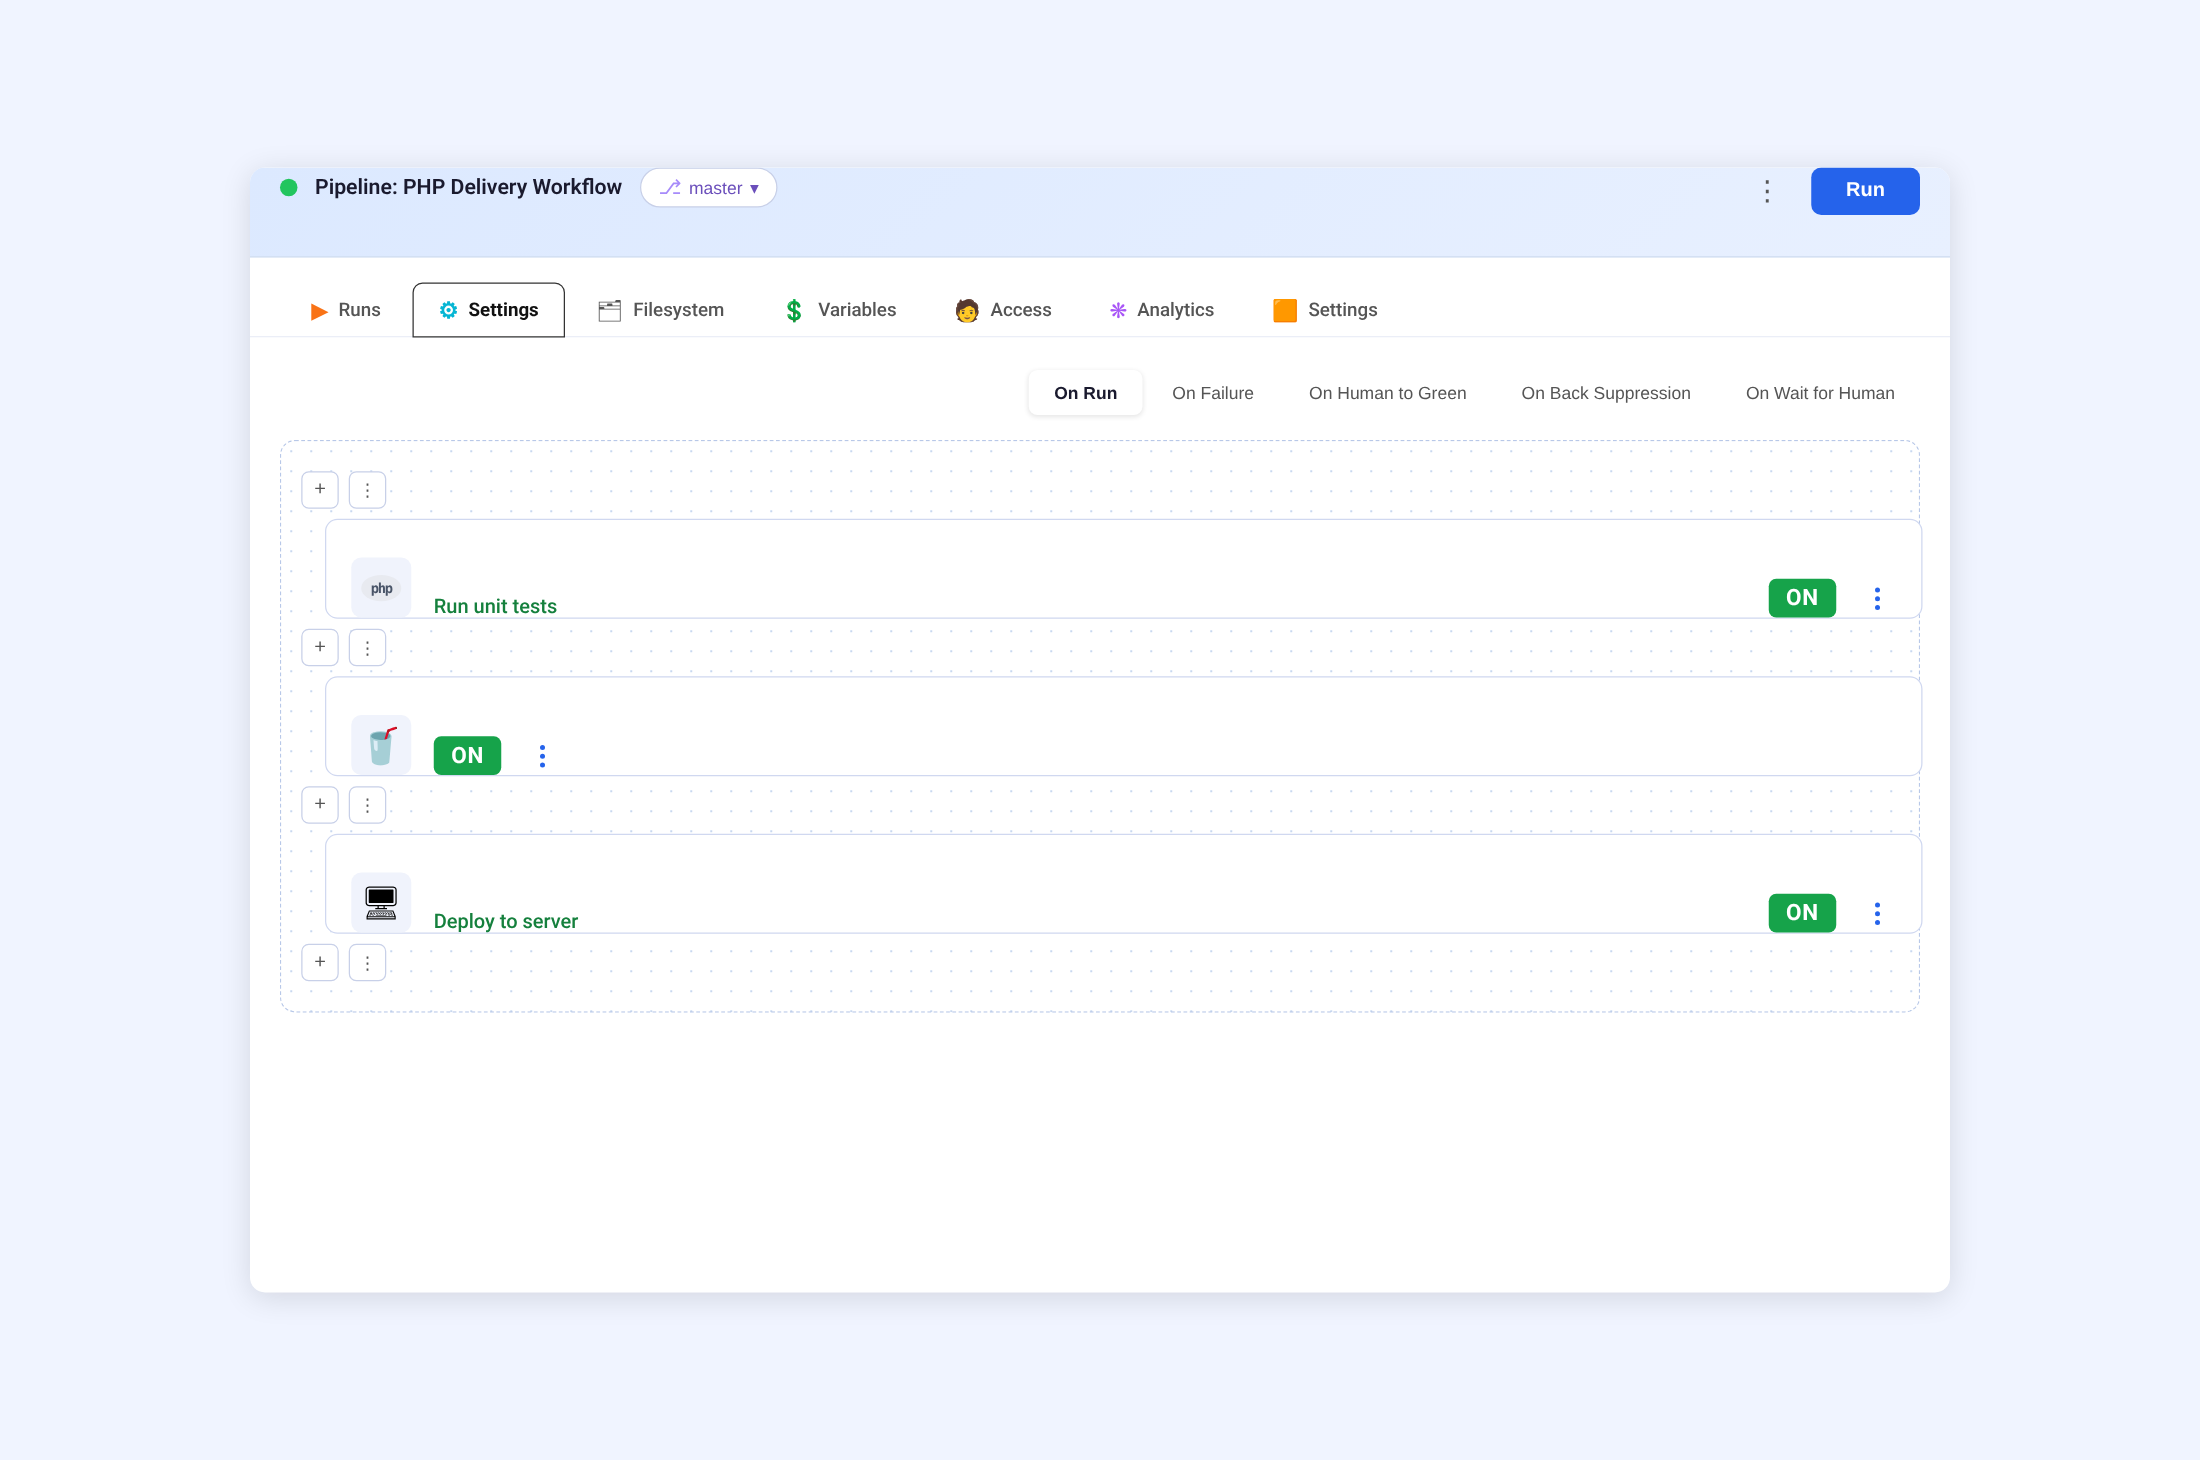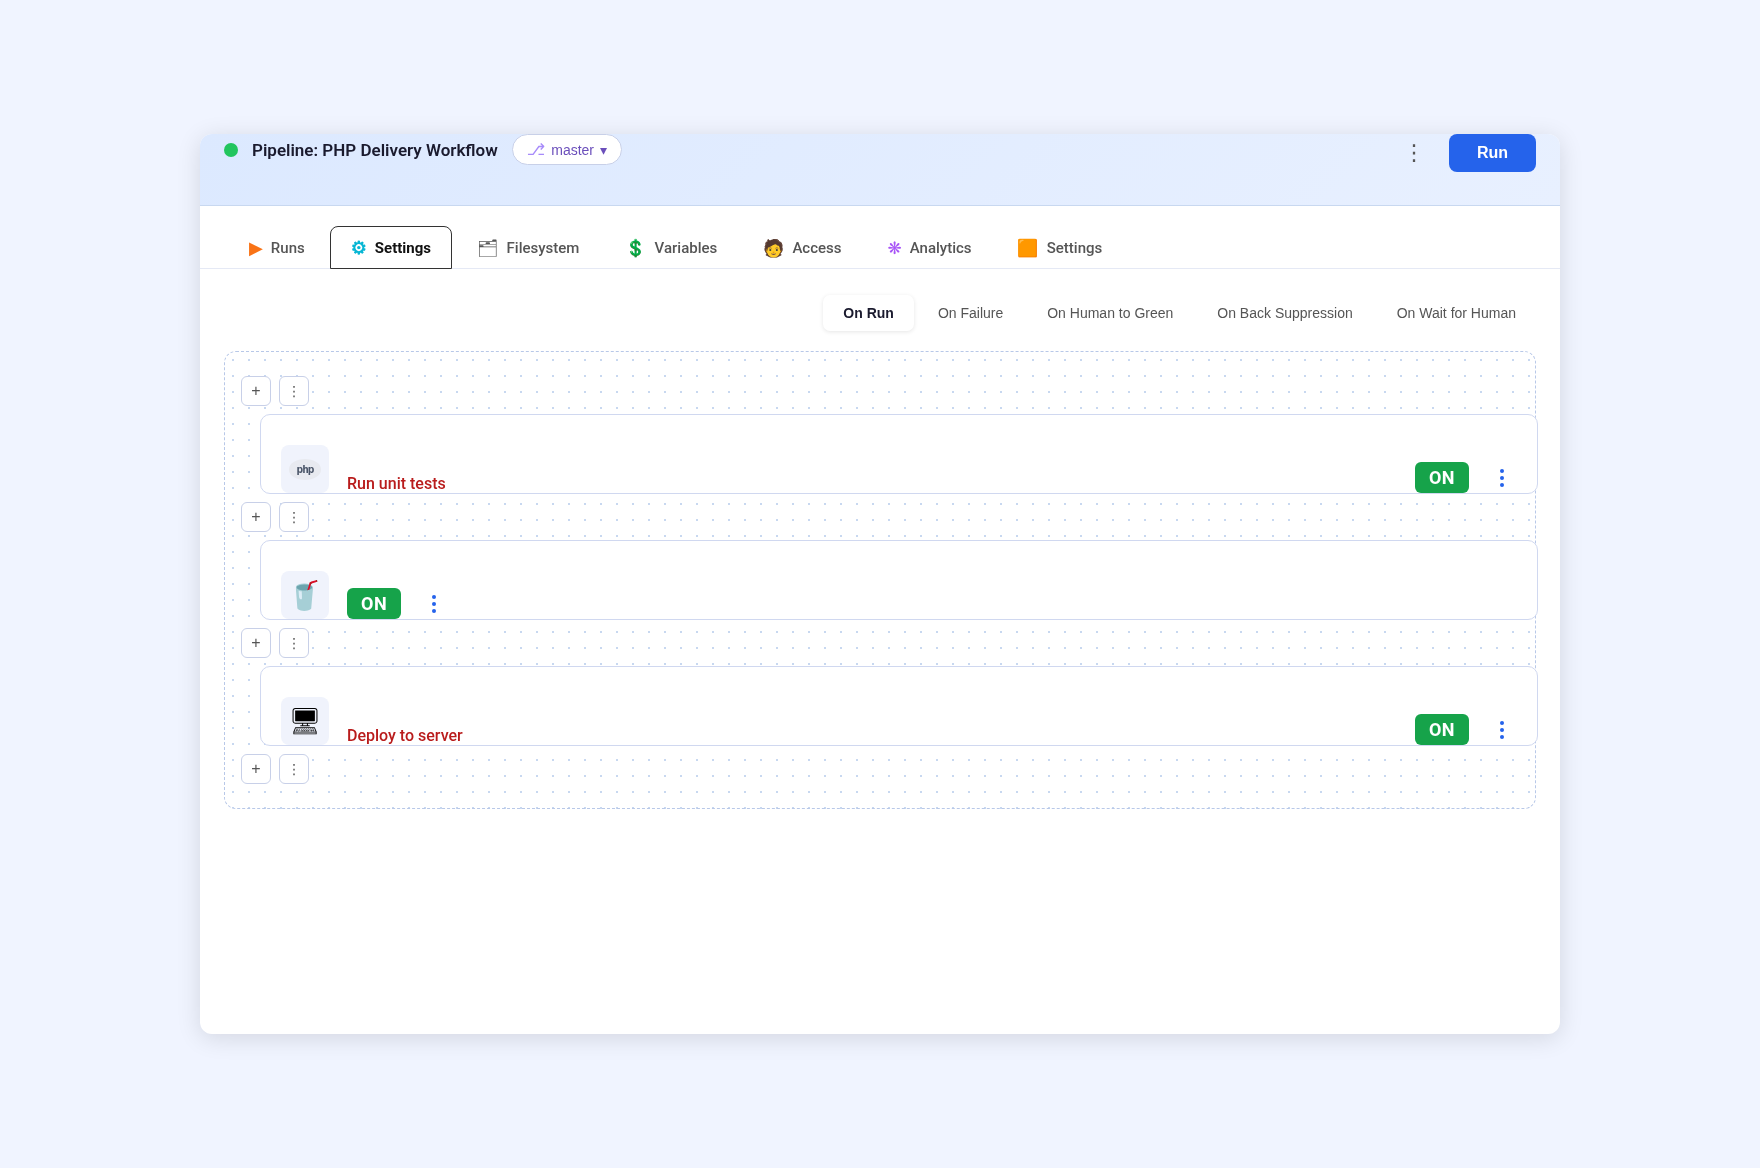--- a/index.html
+++ b/index.html
@@ -192,21 +192,21 @@
       display: flex;
       align-items: center;
       justify-content: center;
       font-size: 26px;
       flex-shrink: 0;
     }
     .action-card-name {
       flex: 1;
       font-size: 16px;
       font-weight: 500;
-      color: #b91c1c;
+      color: #15803d;
     }
     .on-badge {
       background: #16a34a;
       color: white;
       font-size: 18px;
       font-weight: 700;
       padding: 5px 14px;
       border-radius: 6px;
       letter-spacing: 0.5px;
     }

